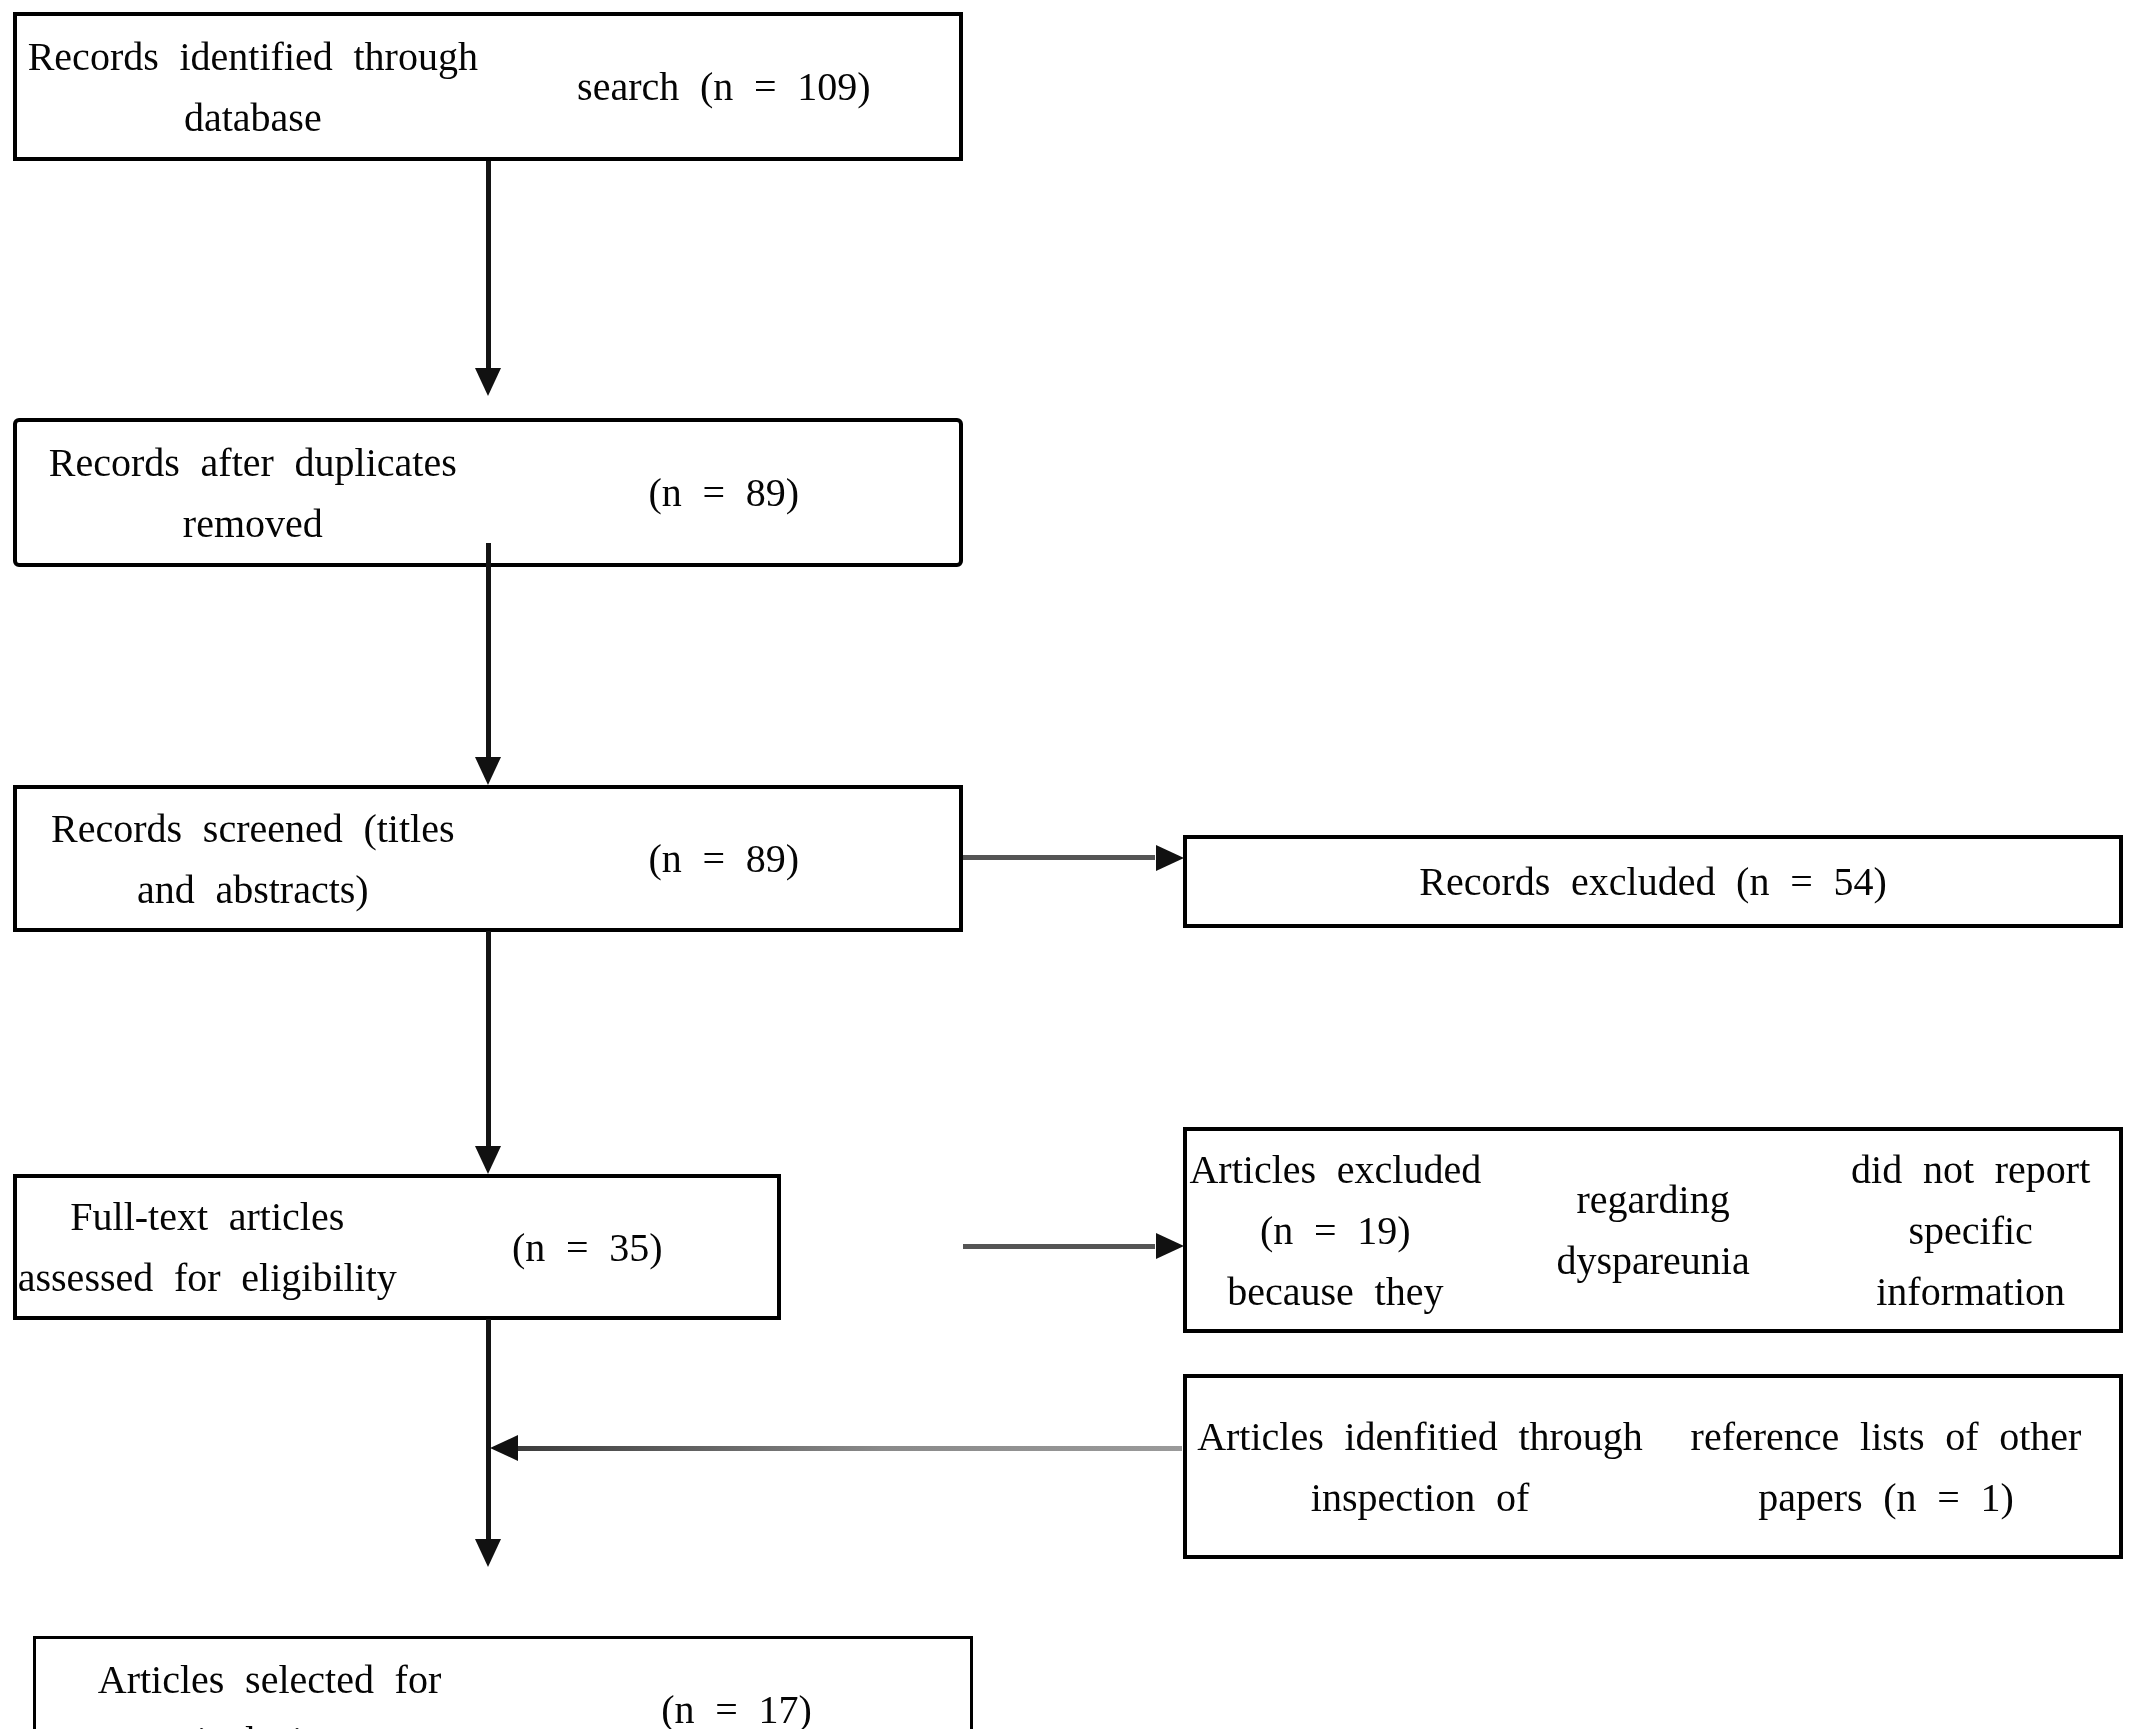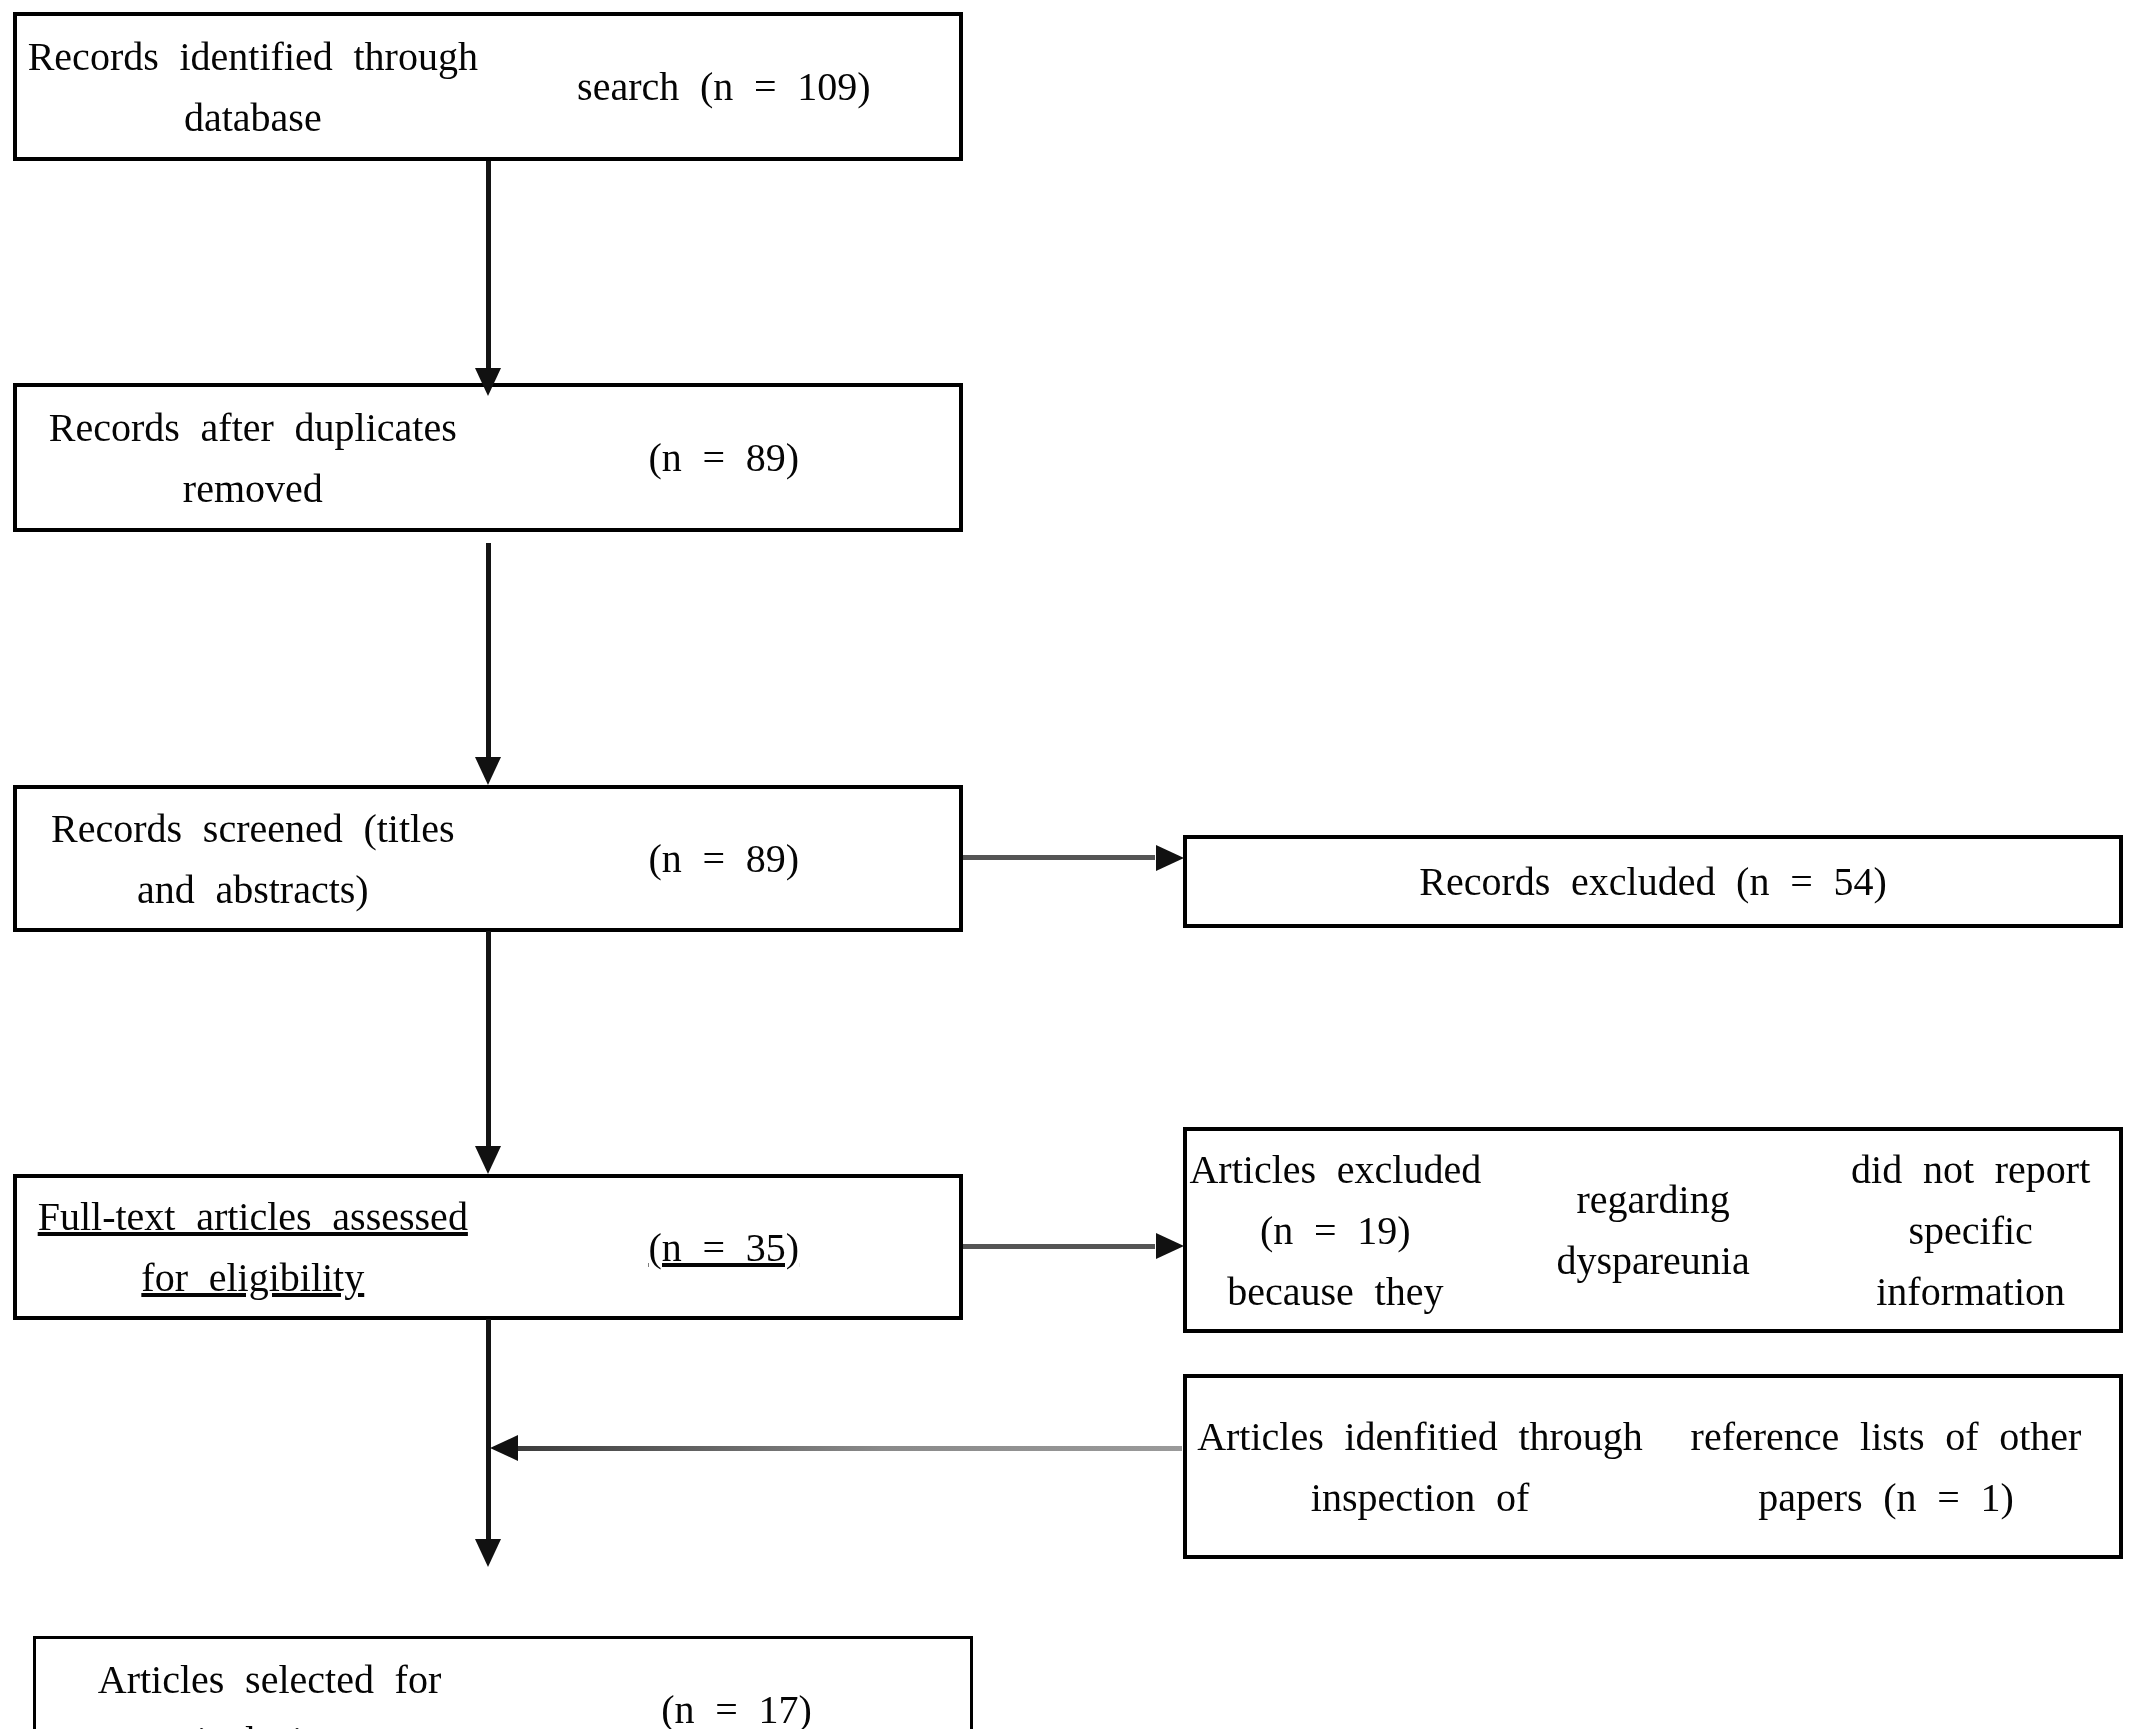--- a/index.html
+++ b/index.html
@@ -23,23 +23,23 @@
     align-items: center;
     text-align: center;
     font-size: 40px;
     line-height: 61px;
     word-spacing: 10.7px;
   }
   .box .line { width: 100%; }
 
   
   #box-records-identified   { left: 13.3px;   top: 12px;   width: 950px; height: 149px; }
-  #box-duplicates-removed   { left: 13.3px;   top: 383px;  width: 950px; height: 149px; }
+  #box-duplicates-removed   { left: 13.3px;   top: 418px;  width: 950px; height: 149px; border-radius: 6px; }
   #box-records-screened     { left: 13.3px;   top: 785px; width: 950px; height: 147px; }
-  #box-fulltext-assessed    { left: 13.3px;   top: 1174px; width: 950px; height: 146px; text-decoration: underline; }
+  #box-fulltext-assessed    { left: 13.3px;   top: 1174px; width: 768px; height: 146px; }
   #box-articles-included    { left: 33px;   top: 1636px; width: 940px; height: 147px; border-width: 3.3px; }
 
   
   #box-records-excluded     { left: 1183px; top: 835px; width: 940px; height: 93px; }
   #box-articles-excluded    { left: 1183px; top: 1127px; width: 940px; height: 206px; gap: 21px; }
   #box-articles-references  { left: 1183px; top: 1374px; width: 940px; height: 185px; }
 
   
   .vline { position: absolute; width: 4.7px; background: #141414; }
   #v1 { left: 486px; top: 161px;  height: 208px; }

